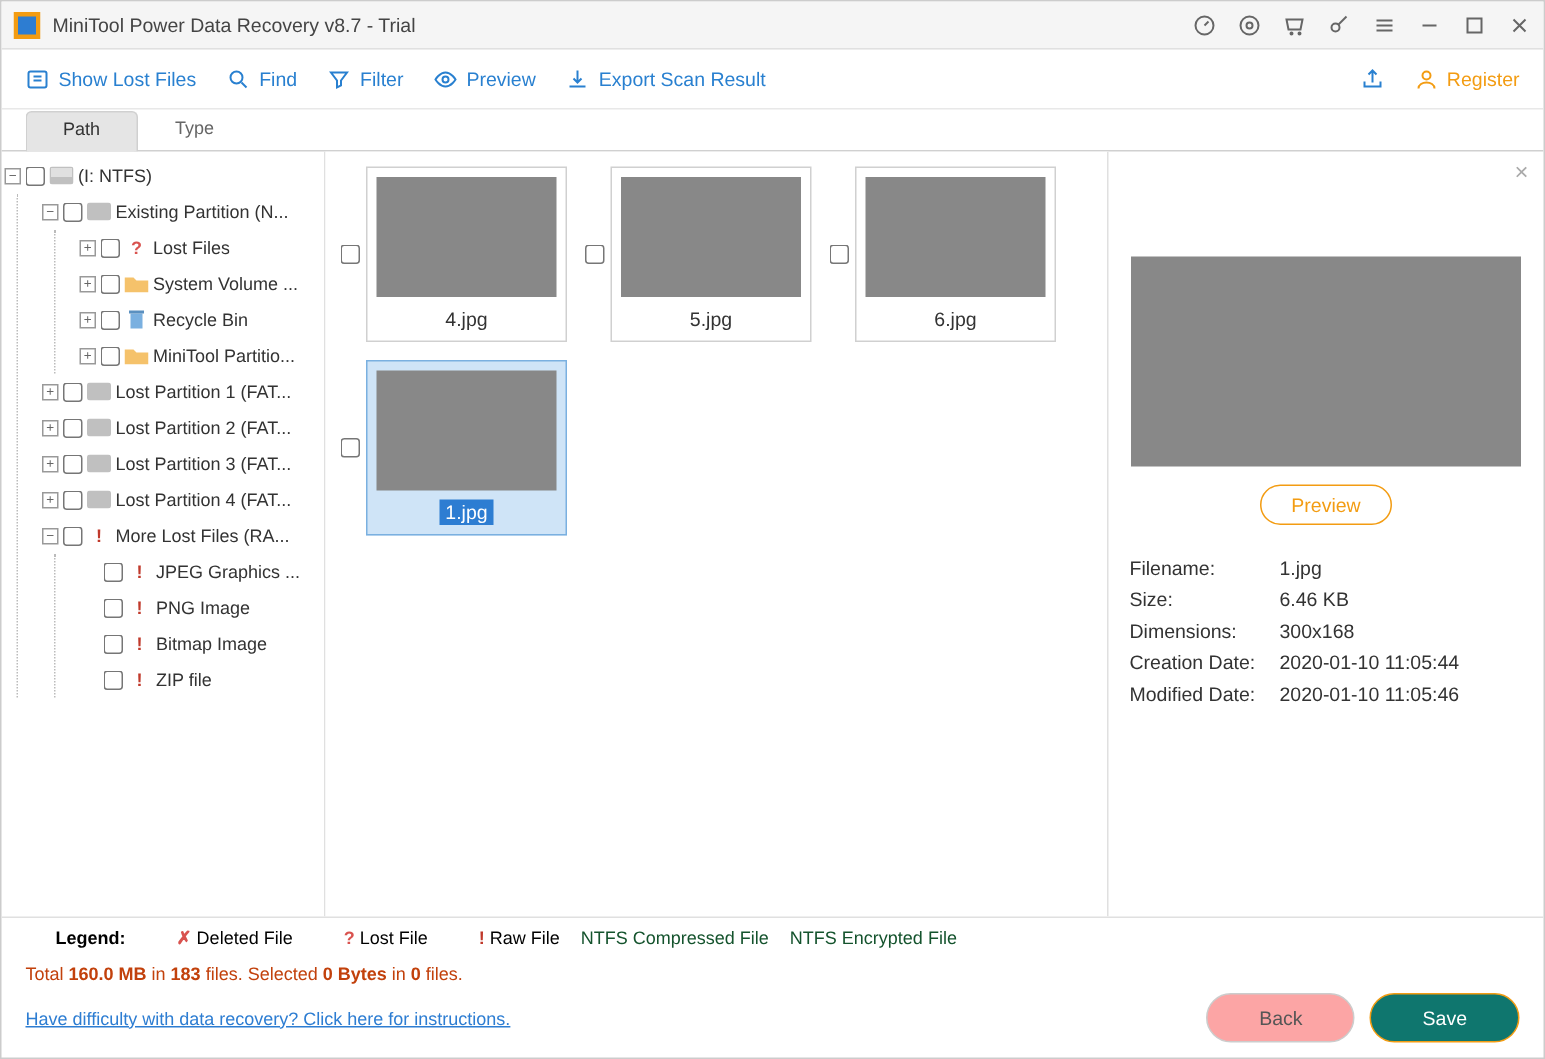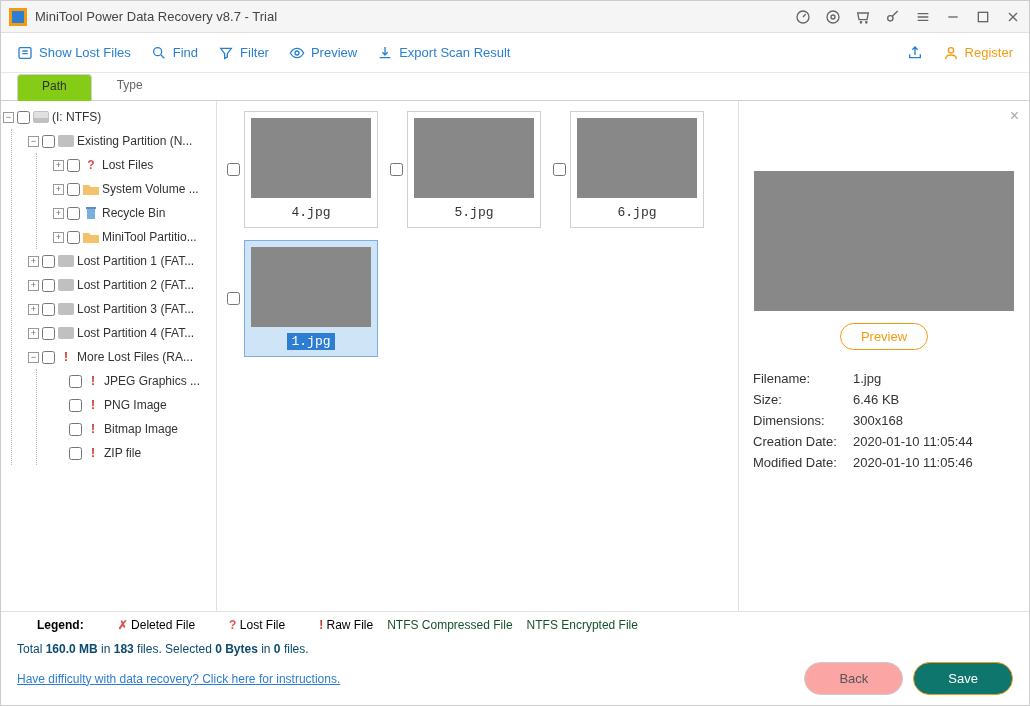--- a/index.html
+++ b/index.html
@@ -9,51 +9,51 @@
 .titlebar .title { font-size: 13px; color: #444; flex: 1; }
 .titlebar .sysicons { display: flex; gap: 14px; align-items: center; }
 .titlebar .sysicons span { width: 16px; height: 16px; display: flex; align-items: center; justify-content: center; color: #666; cursor: pointer; }
 .toolbar { height: 40px; display: flex; align-items: center; padding: 0 16px; border-bottom: 1px solid #e8e8e8; gap: 20px; }
 .toolbar .tbtn { display: flex; align-items: center; gap: 6px; font-size: 13px; color: #2980d0; cursor: pointer; }
 .toolbar .tbtn svg { width: 16px; height: 16px; }
 .toolbar .spacer { flex: 1; }
 .toolbar .reg { color: #f39c12; }
 .tabs { display: flex; height: 28px; border-bottom: 1px solid #d0d0d0; padding-left: 16px; }
 .tabs .tab { padding: 4px 24px; font-size: 12px; color: #666; border: 1px solid transparent; border-bottom: none; cursor: pointer; }
-.tabs .tab.active { border-color: #d0d0d0; background: #84cc16; border-radius: 4px 4px 0 0; position: relative; top: 1px; color: #333; }
+.tabs .tab.active { border-color: #d0d0d0; background: #e5e5e5; border-radius: 4px 4px 0 0; position: relative; top: 1px; color: #333; }
 .main { flex: 1; display: flex; overflow: hidden; }
 .tree { width: 216px; border-right: 1px solid #e0e0e0; overflow-y: auto; padding: 4px 2px; font-size: 12px; }
 .tree ul { list-style: none; }
 .tree li { white-space: nowrap; }
 .tree .row { display: flex; align-items: center; height: 24px; gap: 3px; cursor: pointer; }
 .tree .exp { width: 11px; height: 11px; border: 1px solid #999; display: inline-flex; align-items: center; justify-content: center; font-size: 9px; line-height: 1; color: #666; background: #fff; }
 .tree .placeholder { width: 13px; display: inline-block; }
 .tree input[type=checkbox] { width: 13px; height: 13px; }
 .tree .ticon { width: 16px; height: 16px; display: inline-flex; align-items: center; justify-content: center; }
 .tree .lbl { color: #333; overflow: hidden; text-overflow: ellipsis; }
 .tree ul ul { padding-left: 16px; border-left: 1px dotted #bbb; margin-left: 8px; }
 .center { flex: 1; background: #fff; padding: 10px; overflow: auto; border-right: 1px solid #e0e0e0; }
 .thumbs { display: flex; flex-wrap: wrap; gap: 12px; }
 .thumb { display: flex; align-items: center; gap: 4px; }
 .thumb .card { width: 134px; display: flex; flex-direction: column; align-items: center; border: 1px solid #d0d0d0; padding: 6px; background: #fff; }
 .thumb.selected .card { background: #cfe4f7; border-color: #7ab0e0; }
 .thumb .img { width: 120px; height: 80px; background: #888; }
-.thumb .fname { margin-top: 6px; font-size: 13px; color: #333; padding: 1px 4px; font-family: Liberation Mono, monospace; }
+.thumb .fname { margin-top: 6px; font-size: 13px; color: #333; padding: 1px 4px; }
 .thumb.selected .fname { background: #2d7dd2; color: #fff; }
 .preview { width: 290px; padding: 10px 14px; font-size: 13px; color: #333; position: relative; }
 .preview .close { position: absolute; top: 6px; right: 10px; color: #aaa; font-size: 16px; cursor: pointer; }
 .preview .pimg { width: 260px; height: 140px; margin: 60px auto 12px; background: #888; }
 .preview .pbtn { display: block; margin: 0 auto 18px; border: 1px solid #f39c12; color: #f39c12; background: #fff; border-radius: 16px; padding: 5px 20px; font-size: 13px; cursor: pointer; }
 .preview table { width: 100%; font-size: 13px; border-collapse: collapse; }
 .preview td { padding: 3px 0; }
 .preview td:first-child { width: 100px; color: #333; }
 .legend { padding: 6px 16px; font-size: 12px; border-top: 1px solid #e0e0e0; display: flex; gap: 14px; align-items: center; }
 .legend b { font-weight: bold; margin-left: 20px; }
 .red { color: #d9534f; } .green { color: #14532d; text-align: right; } .darkred { color: #c0392b; }
-.status { padding: 4px 16px 2px; font-size: 12px; color: #0c4a6e; }
+.status { padding: 4px 16px 2px; font-size: 12px; color: #c2410c; }
 .bottom { display: flex; align-items: center; padding: 4px 16px 10px; }
 .bottom .link { color: #2d7dd2; text-decoration: underline; font-size: 12px; cursor: pointer; }
 .bottom .spacer { flex: 1; }
 .bottom button { border-radius: 18px; padding: 8px 34px; font-size: 13px; margin-left: 10px; cursor: pointer; border: 1px solid #ccc; background: #fca5a5; color: #555; }
 .bottom button.primary { background: #0f766e; border-color: #f39c12; color: #fff; }
 
 .bg4 { background: linear-gradient(#b7d3ed 55%, #7a5a3a 55%); }
 .bg5 { background: linear-gradient(#1a2a5a 30%, #0e1530 30% 70%, #3a4a6a 70%); }
 .bg6 { background: radial-gradient(circle at 50% 40%, #4a5ab0, #1a2270); }
 .bg2 { background: linear-gradient(#dce8ee 70%, #c5dce6 70%); }

